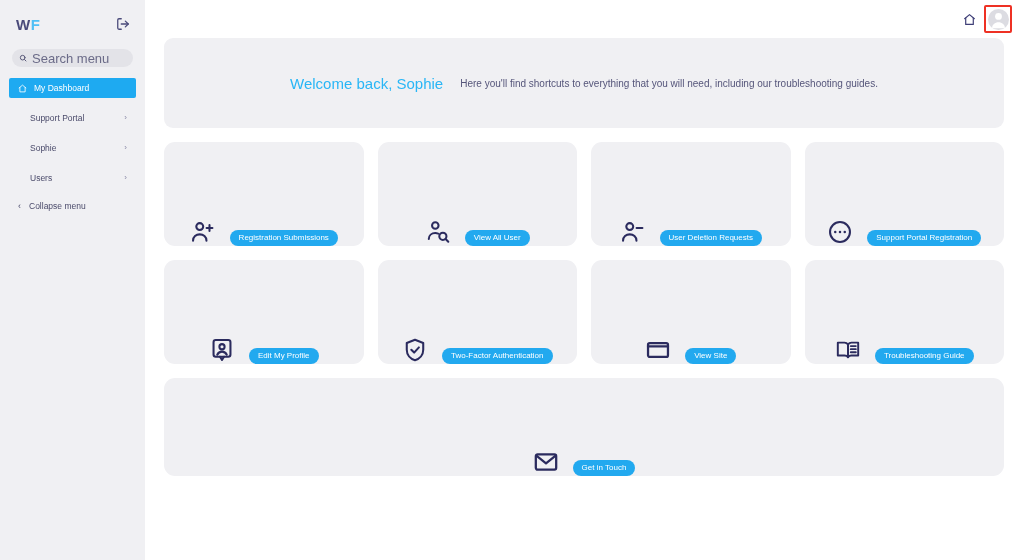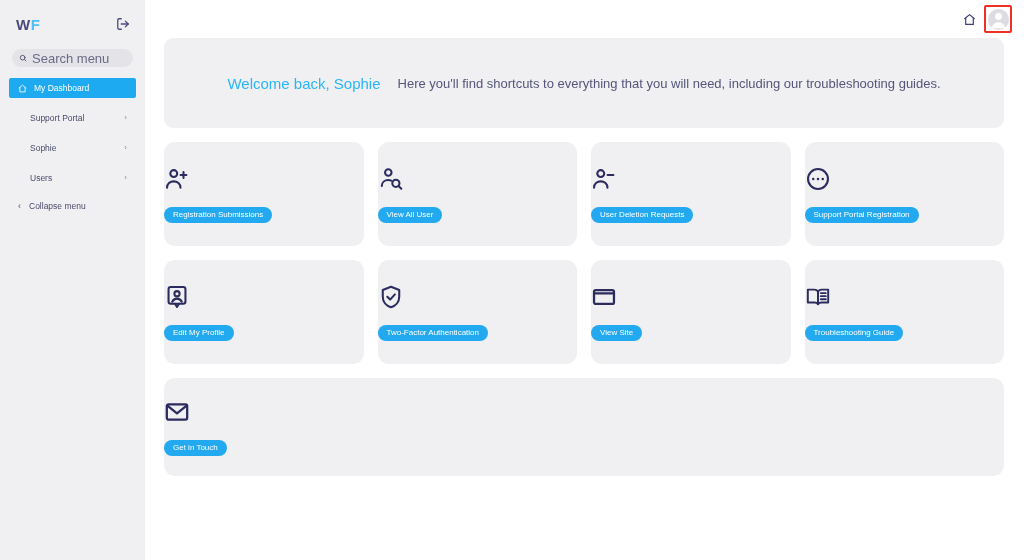--- a/index.html
+++ b/index.html
@@ -164,36 +164,35 @@
     justify-content: center;
     gap: 17px;
   }
   .banner-title {
     color: #29b6f6;
     font-size: 15px;
     font-weight: 400;
   }
   .banner-sub {
     color: #55557a;
-    font-size: 13px;
+    font-size: 10px;
   }
 
   .card-row {
     display: flex;
     gap: 14px;
     margin-top: 14px;
   }
   .card {
     flex: 1 1 0;
     background: #f0f0f3;
     border-radius: 11px;
     height: 104px;
     display: flex;
-    flex-direction: column;
-    align-items: flex-start;
+    align-items: flex-end;
     justify-content: center;
     gap: 14px;
     cursor: pointer;
   }
   .card.wide { flex: 1 1 100%; height: 98px; }
   .card-icon {
     height: 28px;
     display: flex;
     align-items: center;
     justify-content: center;

